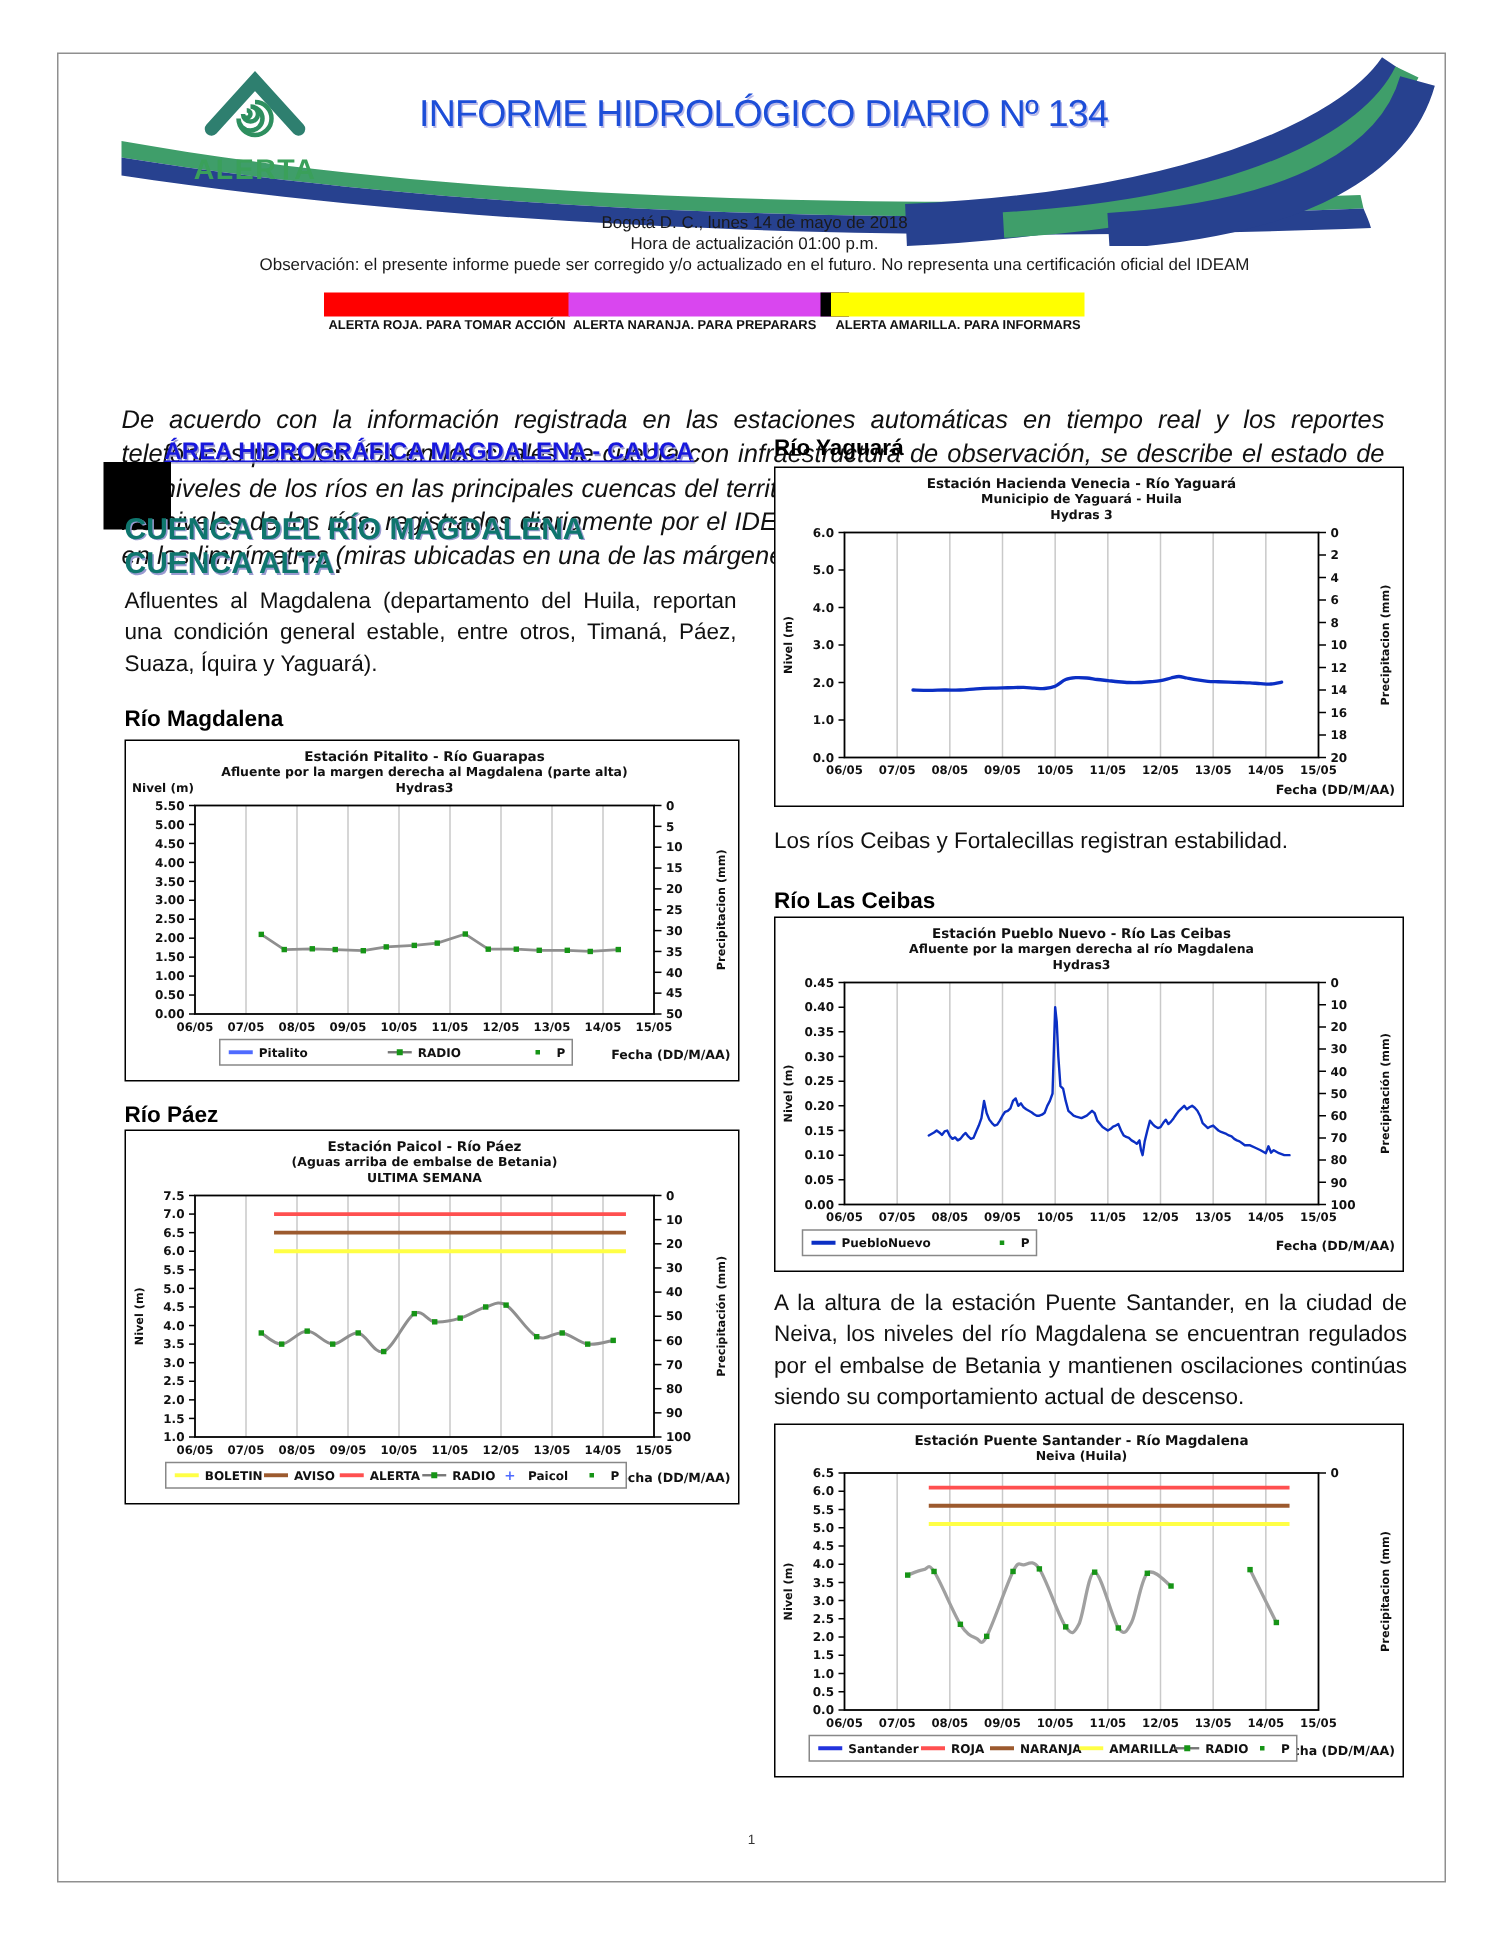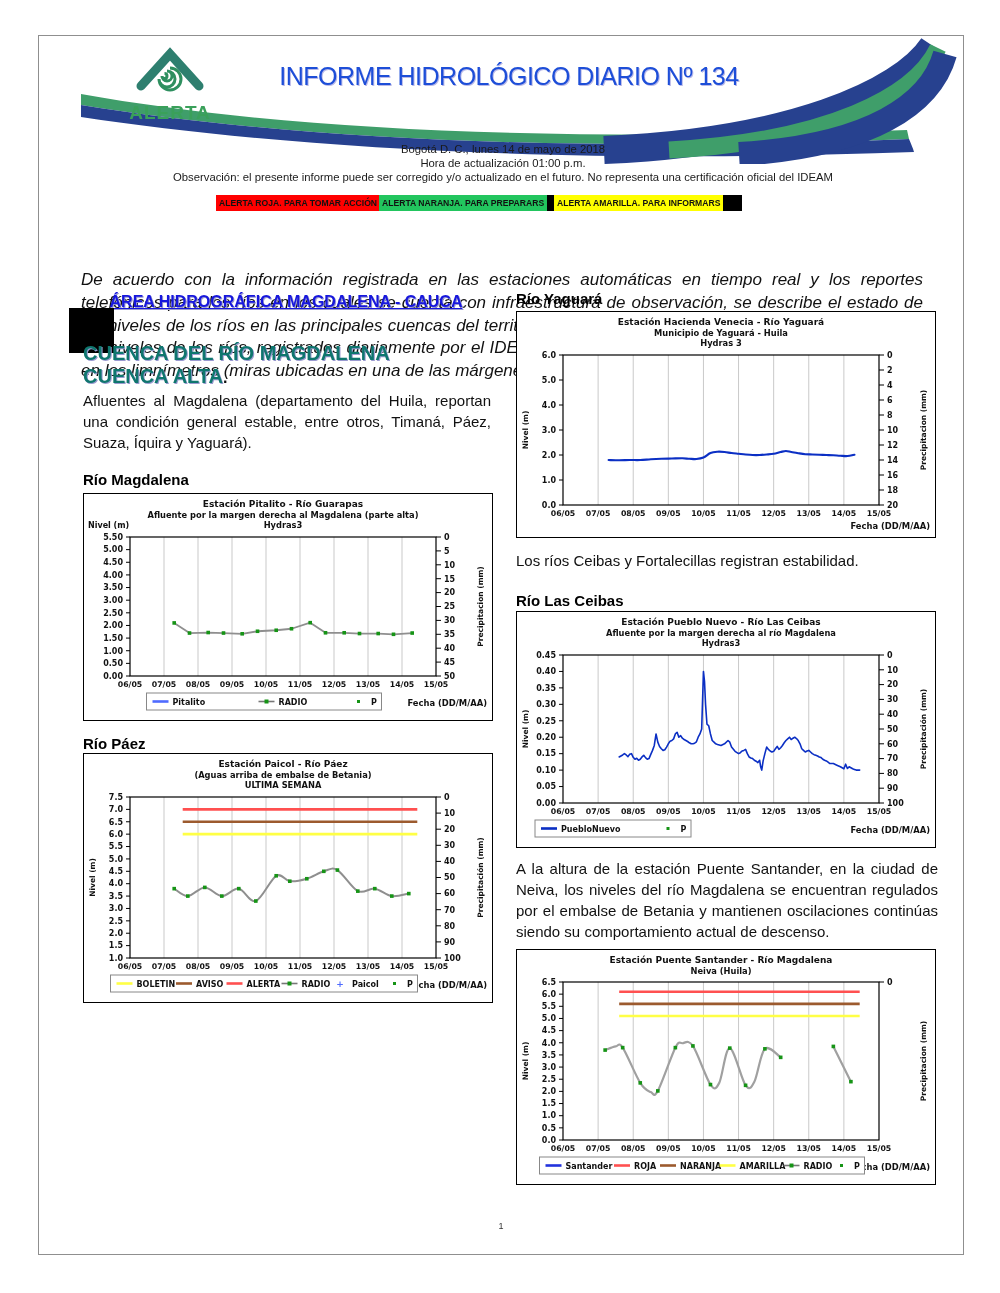--- a/index.html
+++ b/index.html
@@ -5,21 +5,21 @@
   html,body{margin:0;padding:0;background:#ffffff;font-family:"Liberation Sans",sans-serif;}
   .canvas{position:relative;width:1000px;height:1293px;background:#fff;overflow:hidden;}
   .page{position:absolute;left:38px;top:35px;width:924px;height:1218px;border:1px solid #8f8f8f;background:#fff;}
   .abs{position:absolute;}
   .logo-text{color:#3aa05a;font-weight:bold;font-size:19px;letter-spacing:1px;text-align:center;}
   .main-title{font-size:25px;font-weight:normal;color:#1d4ed8;text-align:center;letter-spacing:-0.5px;
     text-shadow:1px 1px 0 #b9b9e8;}
   .dates{right:40px;top:106px;width:840px;text-align:center;font-size:11.3px;color:#1a1a1a;line-height:14px;}
   .alert-row{top:159px;left:0;width:924px;height:18px;}
   .alert{position:absolute;display:inline-flex;align-items:stretch;height:16px;}
-  .alert-label{font-size:8.6px;font-weight:bold;color:#111;padding:3px 3px 0 3px;white-space:nowrap;}
+  .alert-label{font-size:8.6px;font-weight:bold;color:#111;padding:16px 3px 0 3px;white-space:nowrap;}
   .redact-sq{width:19px;height:16px;background:#000;}
   .intro{left:42px;top:189px;width:842px;font-size:17px;font-style:italic;color:#111;
     text-align:justify;line-height:1.34;margin-top:44px;}
   .area-title{left:42px;top:257px;width:410px;text-align:center;font-size:16px;font-weight:bold;
     color:#1717dd;text-decoration:underline;text-shadow:1px 1px 0 #9a9ad0;}
   .blue-h{font-size:20px;font-weight:bold;color:#0f766e;text-shadow:1px 1px 0 #9a9ad0;}
   .body-par{font-size:15px;color:#111;text-align:justify;line-height:1.4;}
   .river-h{font-size:15px;font-weight:bold;color:#000000;}
   .chart-svg{border:1.4px solid #000;background:#fff;display:block;}
   .redaction{background:#000;}
@@ -53,25 +53,25 @@
     <div class="abs dates">
       <div>Bogotá D. C., lunes 14 de mayo de 2018</div>
       <div>Hora de actualización 01:00 p.m.</div>
       <div>Observación: el presente informe puede ser corregido y/o actualizado en el futuro. No representa una certificación oficial del IDEAM</div>
     </div>
 
     <div class="abs alert-row">
       <div class="alert" style="left: 177px; background: rgb(255, 0, 0);">
         <span class="alert-label">ALERTA ROJA. PARA TOMAR ACCIÓN</span>
       </div>
-      <div class="alert" style="left: 340px; background: #22c55e; justify-content: center;">
+      <div class="alert" style="left: 340px; background: #d946ef; justify-content: center;">
         <span class="alert-label">ALERTA NARANJA. PARA PREPARARS</span>
           <span class="redact-sq"></span>
       </div>
-      <div class="alert" style="left: 515px; background: rgb(255, 255, 0);">
+      <div class="alert" style="left: 515px; background: rgb(255, 255, 0); flex-direction: column;">
         <span class="alert-label">ALERTA AMARILLA. PARA INFORMARS</span>
           <span class="redact-sq"></span>
       </div>
     </div>
 
     <div class="abs intro">De acuerdo con la información registrada en las estaciones automáticas en tiempo real y los reportes telefónicos para los ríos en los cuales se cuenta con infraestructura de observación, se describe el estado de los niveles de los ríos en las principales cuencas del territorio nacional. Es importante resaltar que los datos de los niveles de los ríos, registrados diariamente por el IDEAM, corresponden al nivel del agua del río registrado en los limnímetros (miras ubicadas en una de las márgenes del río).</div>
 
     <div class="abs area-title">ÁREA HIDROGRÁFICA MAGDALENA - CAUCA</div>
     <div class="abs redaction" style="left:30px;top:272px;width:45px;height:45px;"></div>
     <div class="abs blue-h" style="left:44px;top:306px;">CUENCA DEL RÍO MAGDALENA</div>

